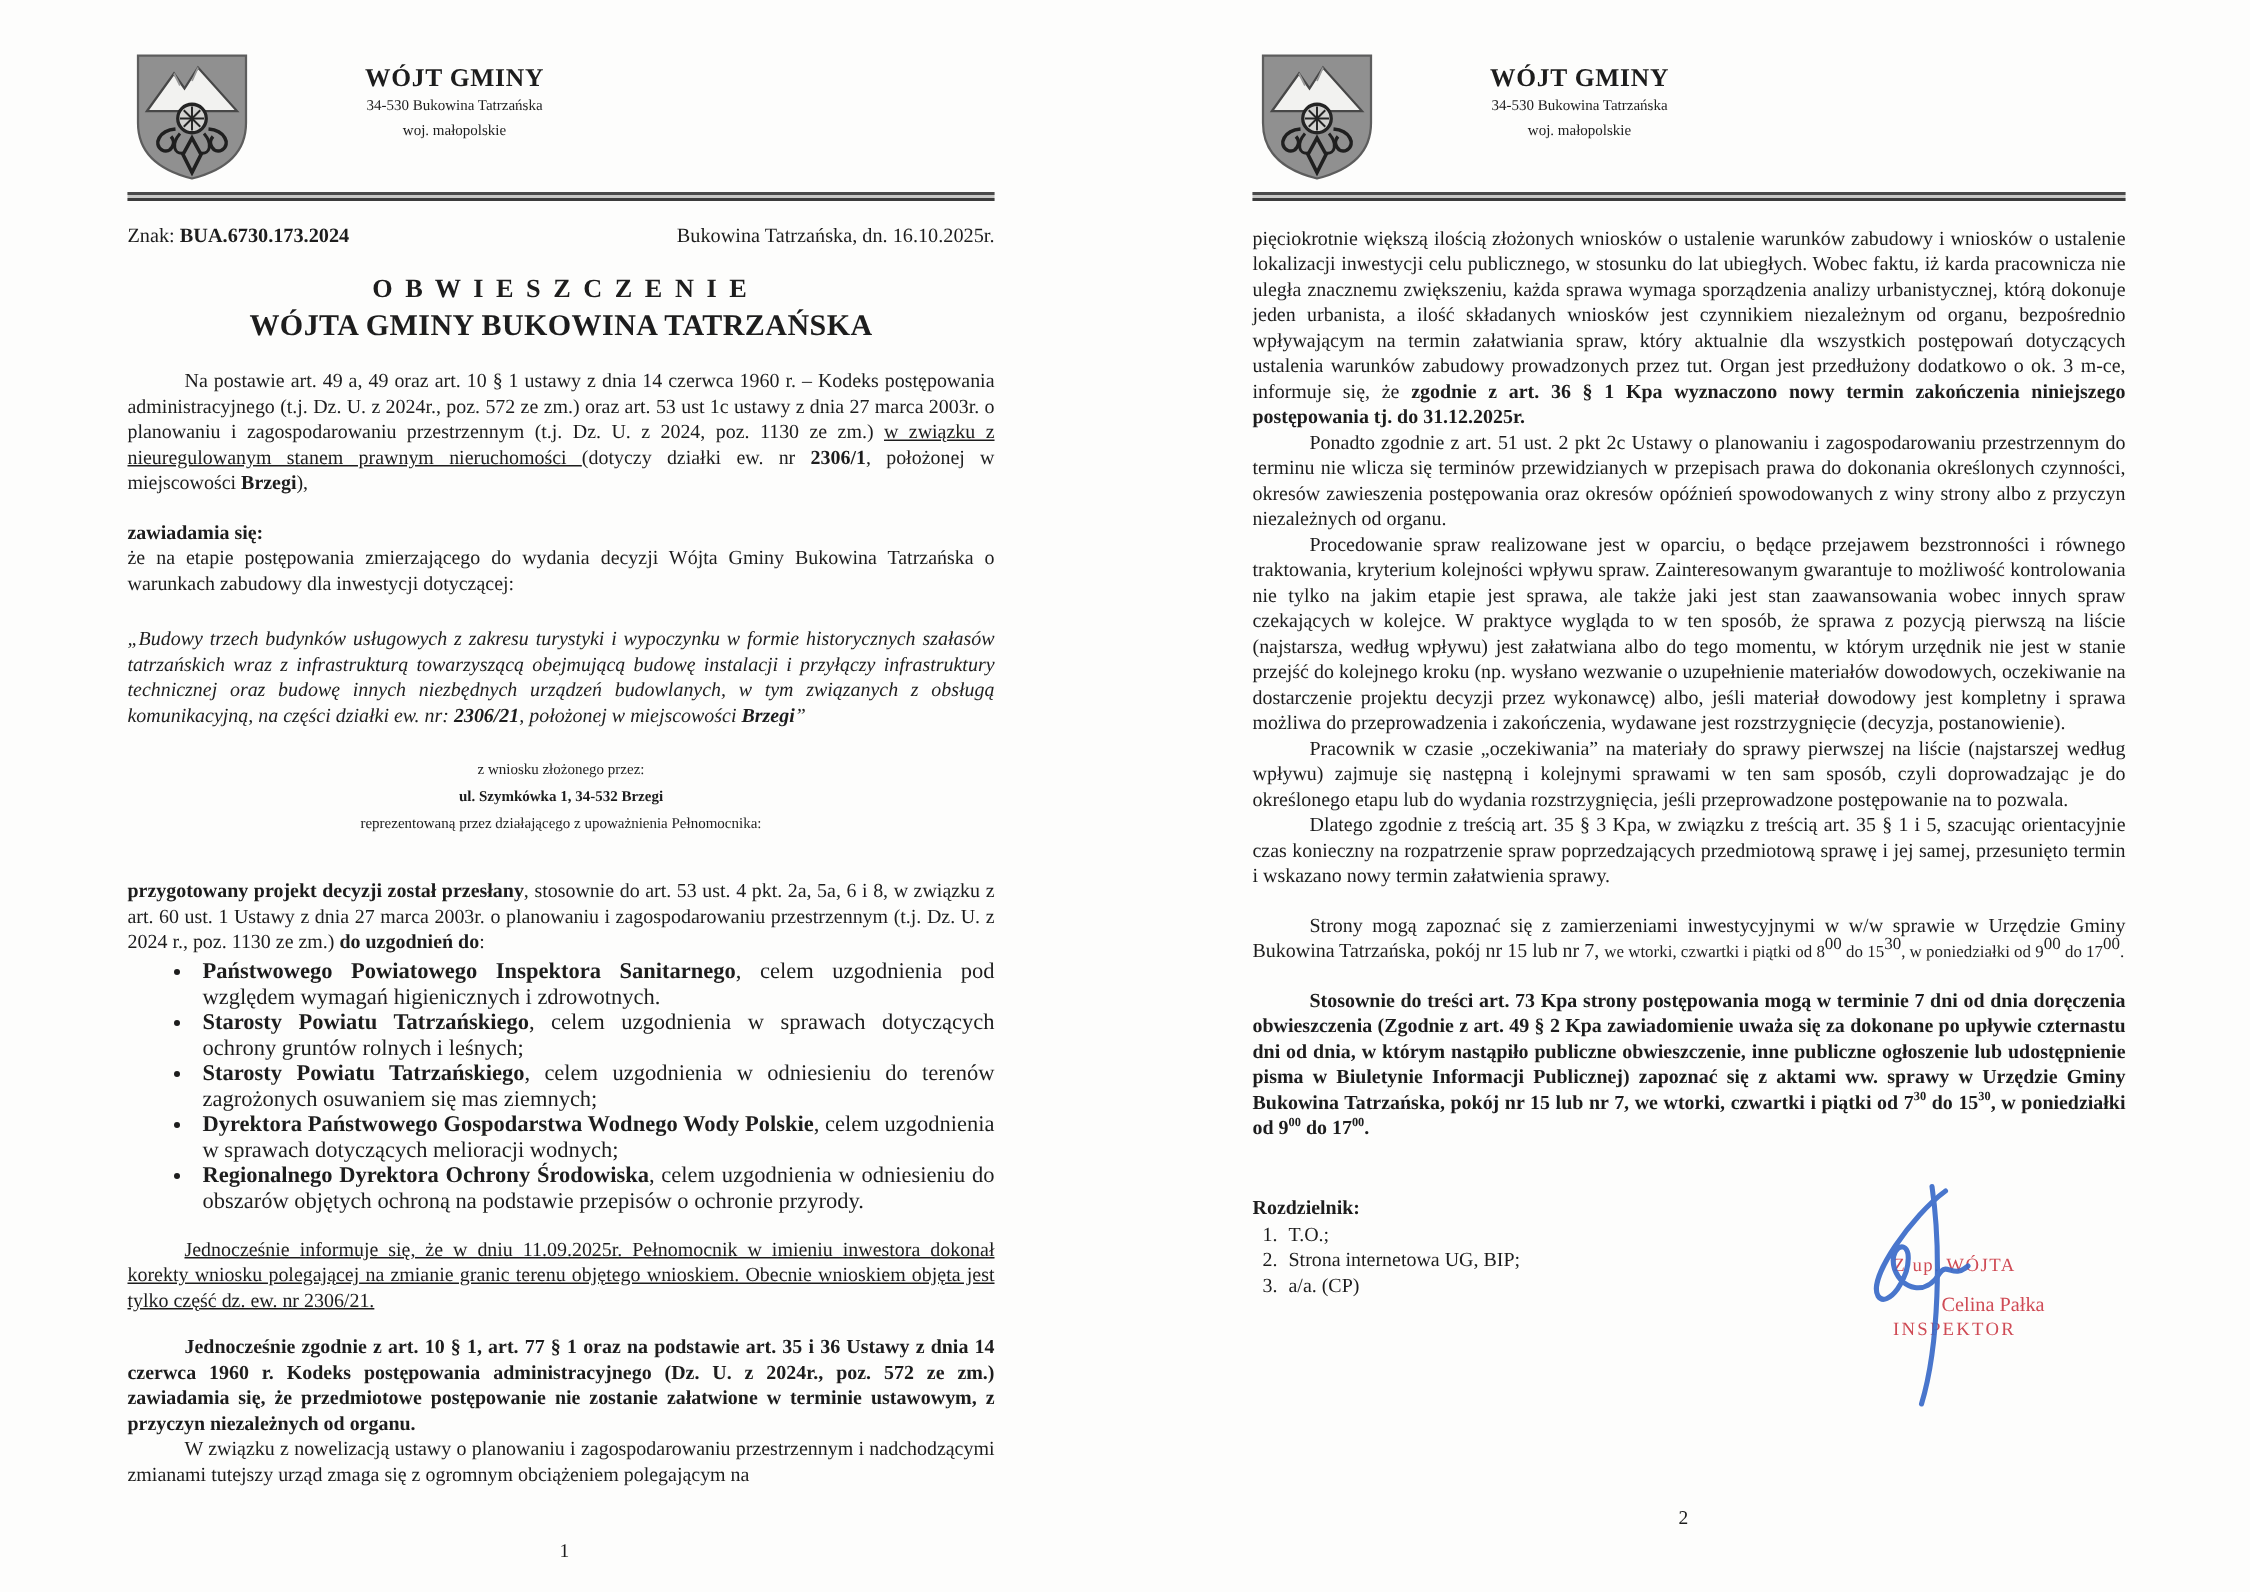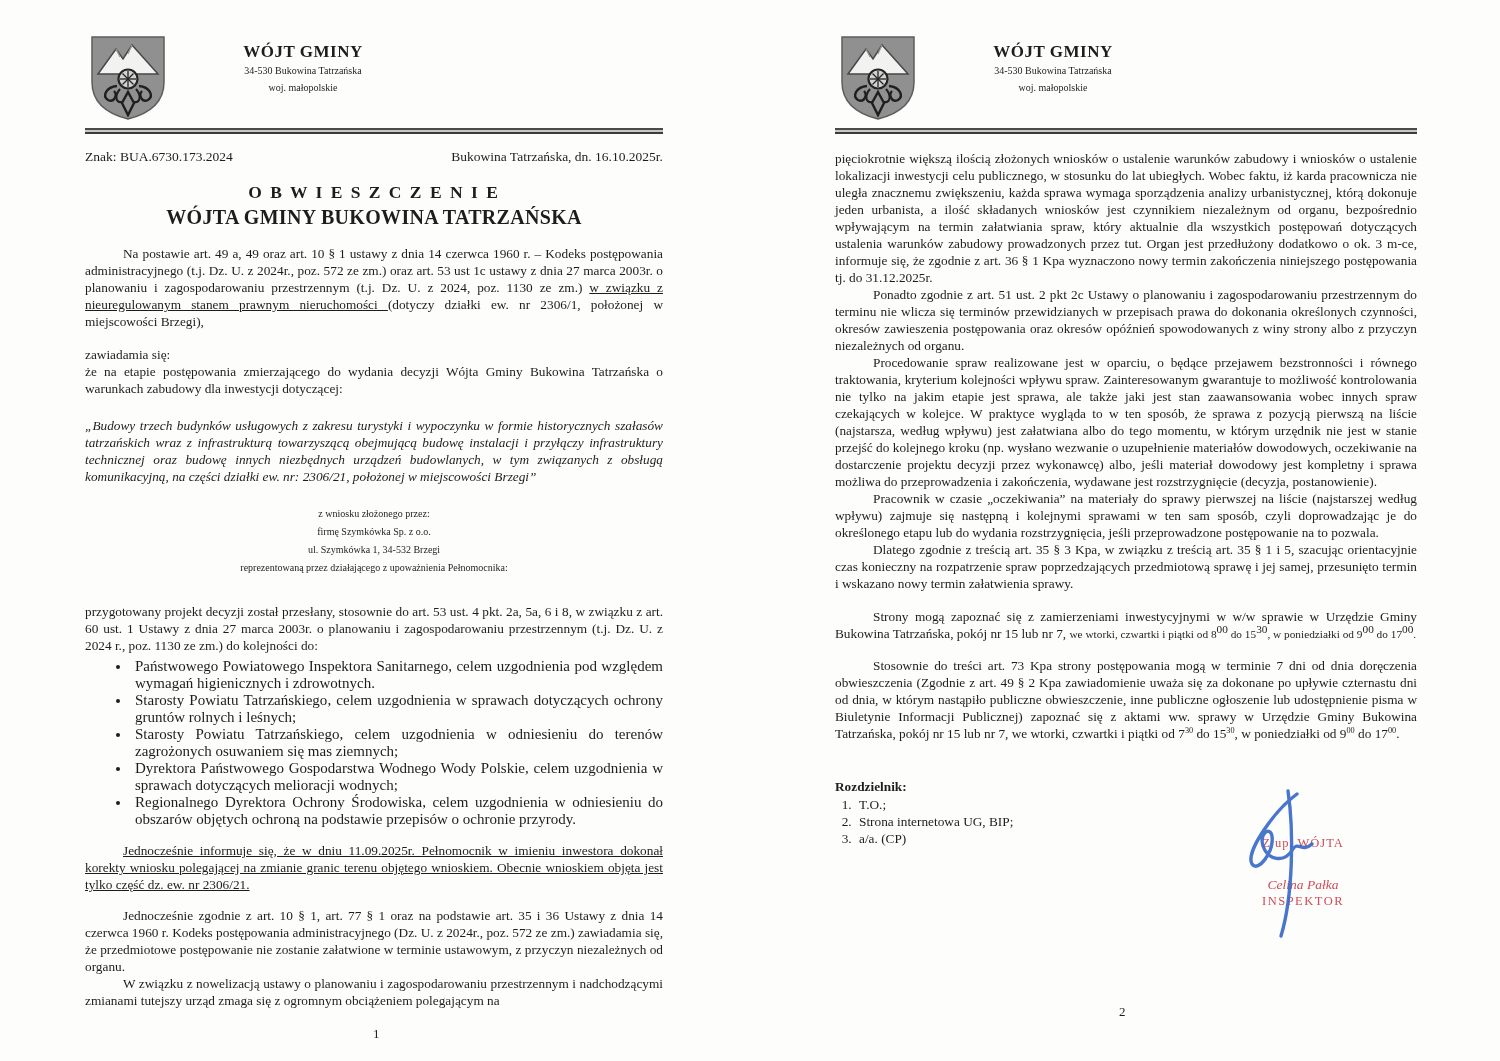--- a/index.html
+++ b/index.html
@@ -16,21 +16,21 @@
   #page2{left:835px;width:582px;height:1010px;}
 
   .hdr{position:relative;height:96px;}
   .crest{position:absolute;left:2px;top:6px;}
   .hdr-text{margin-left:98px;width:240px;text-align:center;padding-top:14px;}
   .org{font-weight:bold;font-size:17px;letter-spacing:.5px;}
   .addr{font-size:10px;line-height:17px;}
   .rule{height:2px;border-top:2px solid #4a4a4a;border-bottom:2px solid #3c3c3c;background:#c8c8c6;margin-top:4px;}
 
   .znak-row{display:flex;justify-content:space-between;font-size:13.5px;margin-top:15px;}
-  .b{font-weight:normal;}
+  .b{font-weight:bold;}
   .i{font-style:italic;}
   .u{text-decoration:underline;}
   .sm{font-size:11.3px;}
   sup{vertical-align:super;font-size:.62em;line-height:0;}
 
   .title1{text-align:center;font-weight:bold;font-size:17.5px;letter-spacing:2px;margin-top:17px;}
   .title2{text-align:center;font-weight:bold;font-size:20px;letter-spacing:.3px;margin-top:3px;}
 
   .para{font-size:13.3px;line-height:17px;text-align:justify;margin:0;}
   .ind{text-indent:38px;}
@@ -50,21 +50,21 @@
   ol.rozd{margin:1px 0 0 0;padding-left:20px;}
   ol.rozd li{padding-left:4px;}
 
   .pageno{position:absolute;font-size:13px;}
   #page1 .pageno{left:288px;top:998px;}
   #page2 .pageno{left:284px;top:976px;}
 
   .sig-block{position:absolute;left:400px;top:760px;width:140px;height:160px;}
   .stamp-text{position:absolute;left:8px;top:48px;width:120px;text-align:center;color:#cf4b55;}
   .stamp-line1{font-size:12.5px;letter-spacing:1px;}
-  .stamp-name{font-size:13.5px;font-style:italic;margin-top:26px;}
+  .stamp-name{font-size:13.5px;margin-top:11px;text-align:right;}
   .stamp-title{font-size:12.5px;letter-spacing:1.5px;margin-top:1px;}
   .sig-svg{position:absolute;left:0;top:0;z-index:2;}
 </style>
 </head>
 <body>
 
 <div class="page" id="page1">
   <div class="hdr">
     <div class="crest">
       <svg width="82" height="88" viewBox="0 0 82 88">
@@ -101,26 +101,25 @@
 
   <p class="para ind mt16"><span>Na postawie art. 49 a, 49 oraz art. 10 § 1  ustawy z dnia 14 czerwca 1960 r. – Kodeks postępowania administracyjnego (t.j. Dz. U. z 2024r., poz. 572 ze zm.) oraz art. 53 ust 1c ustawy z dnia 27 marca 2003r. o planowaniu i zagospodarowaniu przestrzennym (t.j. Dz. U. z 2024, poz. 1130 ze zm.) </span><span class="u">w związku z nieuregulowanym stanem prawnym nieruchomości </span><span>(dotyczy działki ew. nr </span><span class="b">2306/1</span><span>, położonej w miejscowości </span><span class="b">Brzegi</span><span>),</span></p>
 
   <p class="para mt16"><span class="b">zawiadamia się:</span></p>
   <p class="para"><span>że na etapie postępowania zmierzającego do wydania decyzji Wójta Gminy Bukowina Tatrzańska o warunkach zabudowy dla inwestycji dotyczącej:</span></p>
 
   <p class="para mt20"><span class="i">„Budowy trzech budynków usługowych z zakresu turystyki i wypoczynku w formie historycznych szałasów tatrzańskich wraz z infrastrukturą towarzyszącą obejmującą budowę instalacji i przyłączy infrastruktury technicznej oraz budowę innych niezbędnych urządzeń budowlanych, w tym związanych z obsługą komunikacyjną, na części działki ew. nr: </span><span class="b i">2306/21</span><span class="i">, położonej w miejscowości </span><span class="b i">Brzegi</span><span class="i">”</span></p>
 
   <div class="center-block">
     <div>z wniosku złożonego przez:</div>
-    <div class="b">firmę Szymkówka Sp. z o.o.</div>
     <div class="b">ul. Szymkówka 1, 34-532 Brzegi</div>
     <div>reprezentowaną przez działającego z upoważnienia Pełnomocnika:</div>
   </div>
 
-  <p class="para mt26"><span class="b">przygotowany projekt decyzji został przesłany</span><span>, stosownie do art. 53 ust. 4 pkt. 2a, 5a, 6 i 8, w związku z art. 60 ust. 1 Ustawy z dnia 27 marca 2003r. o planowaniu i zagospodarowaniu przestrzennym (t.j. Dz. U. z 2024 r., poz. 1130 ze zm.) </span><span class="b">do kolejności do</span><span>:</span></p>
+  <p class="para mt26"><span class="b">przygotowany projekt decyzji został przesłany</span><span>, stosownie do art. 53 ust. 4 pkt. 2a, 5a, 6 i 8, w związku z art. 60 ust. 1 Ustawy z dnia 27 marca 2003r. o planowaniu i zagospodarowaniu przestrzennym (t.j. Dz. U. z 2024 r., poz. 1130 ze zm.) </span><span class="b">do uzgodnień do</span><span>:</span></p>
 
   <ul class="bullets">
     <li><span class="b">Państwowego Powiatowego Inspektora Sanitarnego</span><span>, celem uzgodnienia pod względem wymagań higienicznych i zdrowotnych.</span></li>
     <li><span class="b">Starosty Powiatu Tatrzańskiego</span><span>, celem uzgodnienia w sprawach dotyczących ochrony gruntów rolnych i leśnych;</span></li>
     <li><span class="b">Starosty Powiatu Tatrzańskiego</span><span>, celem uzgodnienia w odniesieniu do terenów zagrożonych osuwaniem się mas ziemnych;</span></li>
     <li><span class="b">Dyrektora Państwowego Gospodarstwa Wodnego Wody Polskie</span><span>, celem uzgodnienia w sprawach dotyczących melioracji wodnych;</span></li>
     <li><span class="b">Regionalnego Dyrektora Ochrony Środowiska</span><span>, celem uzgodnienia  w odniesieniu do obszarów objętych ochroną na podstawie przepisów o ochronie przyrody.</span></li>
   </ul>
 
   <p class="para ind mt14"><span class="u">Jednocześnie informuje się, że w dniu 11.09.2025r. Pełnomocnik w imieniu inwestora dokonał korekty wniosku polegającej na zmianie granic terenu objętego wnioskiem. Obecnie wnioskiem objęta jest tylko część dz. ew. nr 2306/21.</span></p>

